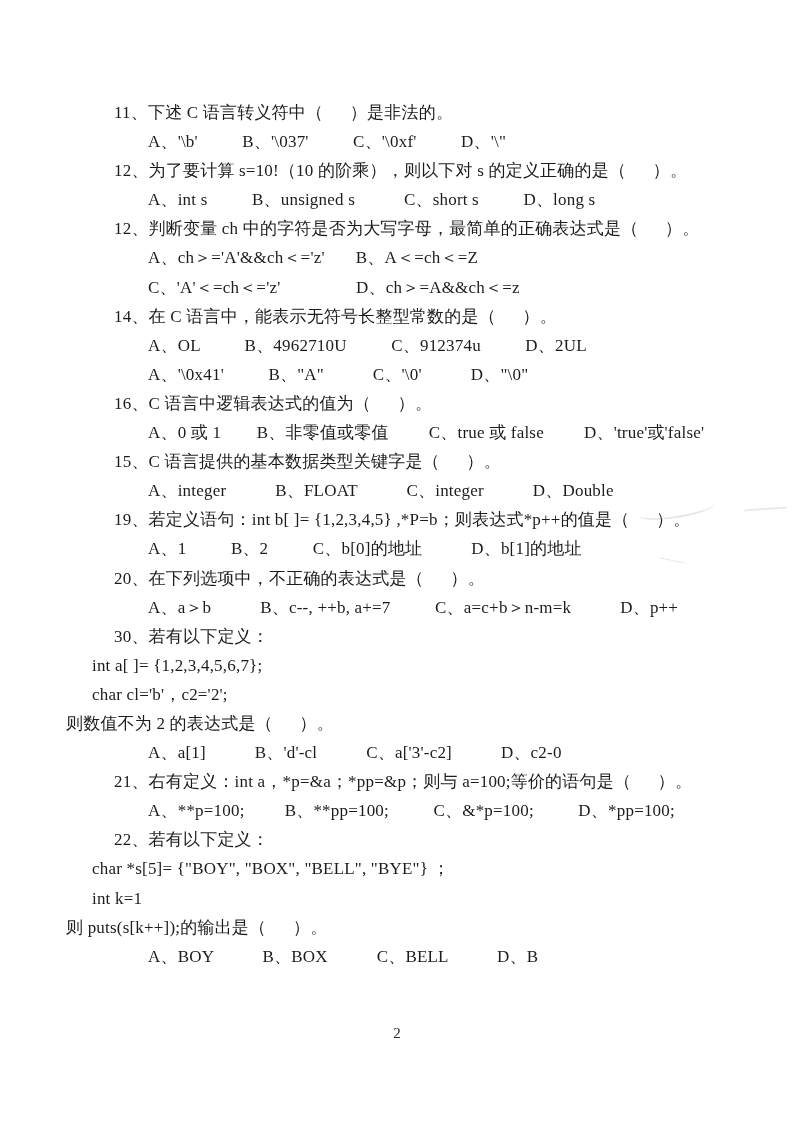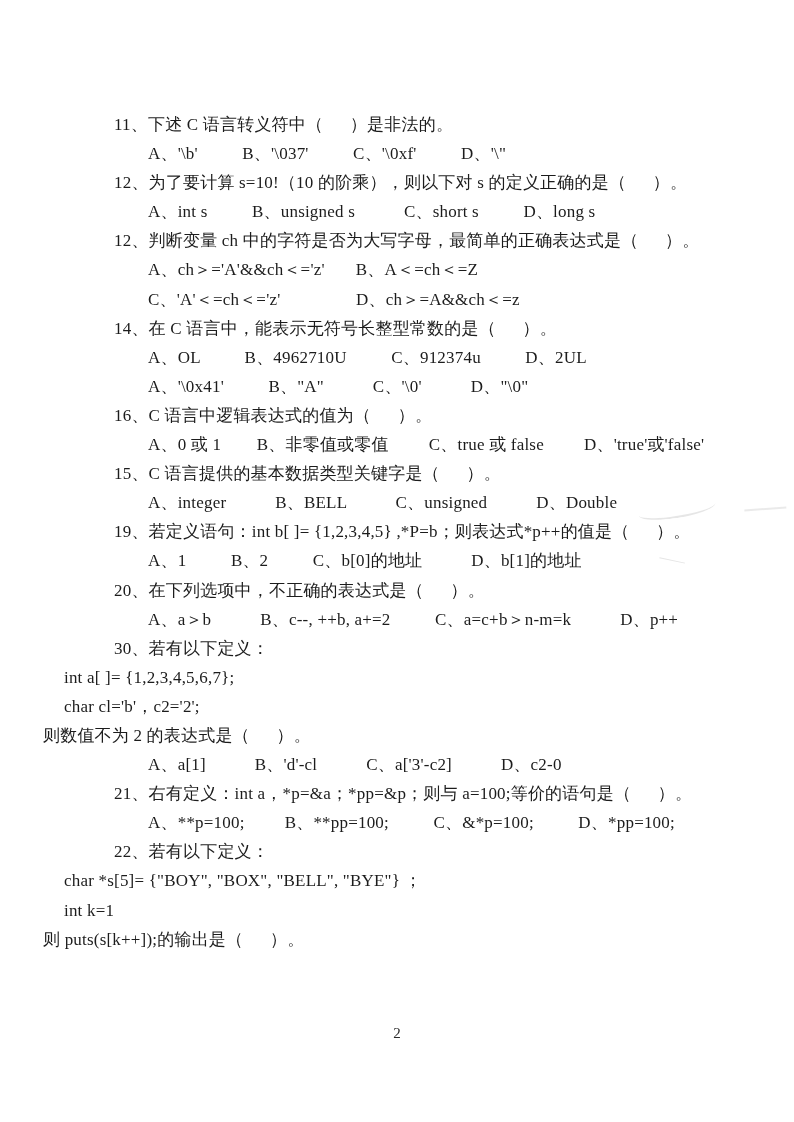--- a/index.html
+++ b/index.html
@@ -12,34 +12,34 @@
     width: 794px;
     height: 1122px;
     background: #ffffff;
     font-family: "Liberation Serif", "DejaVu Serif", serif;
     font-size: 17px;
     color: #1c1c1c;
     overflow: hidden;
   }
   .content {
     position: absolute;
-    top: 110px;
+    top: 98px;
     left: 0;
     right: 0;
   }
   .line {
     height: 29.1px;
     line-height: 29.1px;
     white-space: pre;
     letter-spacing: 0.2px;
   }
   .line.question     { padding-left: 114px; }
   .line.options      { padding-left: 148px; }
-  .line.code         { padding-left: 64px; }
-  .line.continuation { padding-left: 43px; }
+  .line.code         { padding-left: 92px; }
+  .line.continuation { padding-left: 66px; }
   .page-number {
     position: absolute;
     top: 1025px;
     left: 0;
     width: 100%;
     text-align: center;
     font-size: 15px;
     color: #2a2a2a;
   }
   
@@ -78,34 +78,35 @@
       <div class="line options">A、int s          B、unsigned s           C、short s          D、long s</div>
       <div class="line question">12、判断变量 ch 中的字符是否为大写字母，最简单的正确表达式是（      ）。</div>
       <div class="line options">A、ch＞='A'&amp;&amp;ch＜='z'       B、A＜=ch＜=Z</div>
       <div class="line options">C、'A'＜=ch＜='z'                 D、ch＞=A&amp;&amp;ch＜=z</div>
       <div class="line question">14、在 C 语言中，能表示无符号长整型常数的是（      ）。</div>
       <div class="line options">A、OL          B、4962710U          C、912374u          D、2UL</div>
       <div class="line options">A、'\0x41'          B、"A"           C、'\0'           D、"\0"</div>
       <div class="line question">16、C 语言中逻辑表达式的值为（      ）。</div>
       <div class="line options">A、0 或 1        B、非零值或零值         C、true 或 false         D、'true'或'false'</div>
       <div class="line question">15、C 语言提供的基本数据类型关键字是（      ）。</div>
-      <div class="line options">A、integer           B、BELL           C、unsigned           D、Double</div>
+      <div class="line options">A、integer           B、FLOAT           C、integer           D、Double</div>
       <div class="line question">19、若定义语句：int b[ ]= {1,2,3,4,5} ,*P=b；则表达式*p++的值是（      ）。</div>
       <div class="line options">A、1          B、2          C、b[0]的地址           D、b[1]的地址</div>
       <div class="line question">20、在下列选项中，不正确的表达式是（      ）。</div>
-      <div class="line options">A、a＞b           B、c--, ++b, a+=2          C、a=c+b＞n-m=k           D、p++</div>
+      <div class="line options">A、a＞b           B、c--, ++b, a+=7          C、a=c+b＞n-m=k           D、p++</div>
       <div class="line question">30、若有以下定义：</div>
       <div class="line code">int a[ ]= {1,2,3,4,5,6,7};</div>
       <div class="line code">char cl='b'，c2='2';</div>
       <div class="line continuation">则数值不为 2 的表达式是（      ）。</div>
       <div class="line options">A、a[1]           B、'd'-cl           C、a['3'-c2]           D、c2-0</div>
       <div class="line question">21、右有定义：int a，*p=&amp;a；*pp=&amp;p；则与 a=100;等价的语句是（      ）。</div>
       <div class="line options">A、**p=100;         B、**pp=100;          C、&amp;*p=100;          D、*pp=100;</div>
       <div class="line question">22、若有以下定义：</div>
       <div class="line code">char *s[5]= {"BOY", "BOX", "BELL", "BYE"} ；</div>
       <div class="line code">int k=1</div>
       <div class="line continuation">则 puts(s[k++]);的输出是（      ）。</div>
+      <div class="line options">A、BOY           B、BOX           C、BELL           D、B</div>
     </div>
   <div class="artifact artifact-1"></div>
   <div class="artifact artifact-2"></div>
   <div class="artifact artifact-3"></div>
   <div class="page-number">2</div>
 </div>
 
 </body></html>

